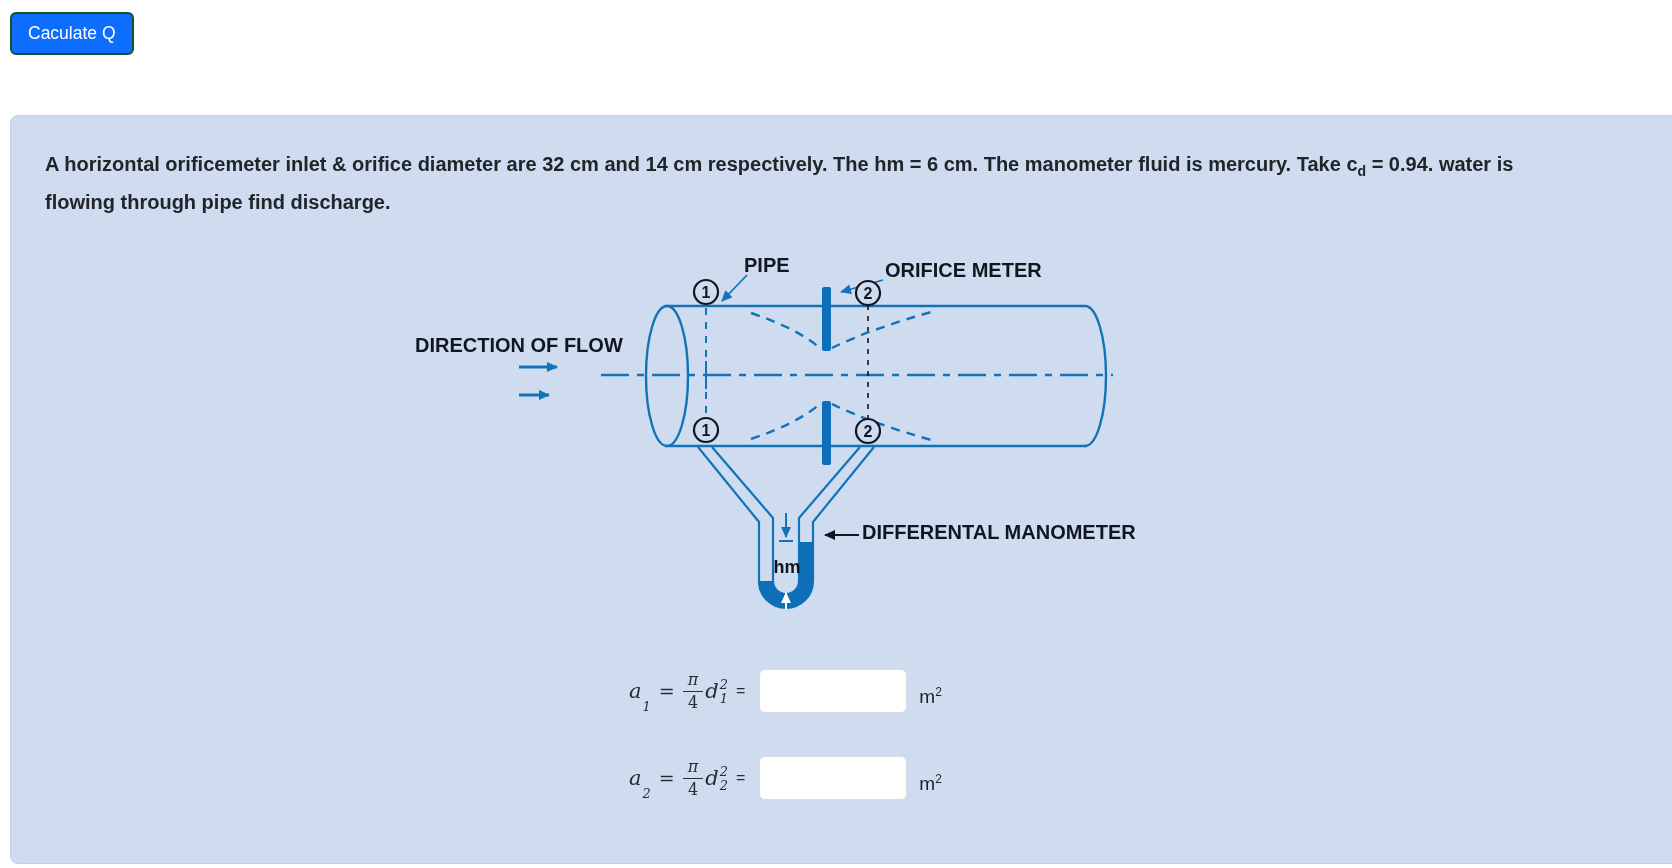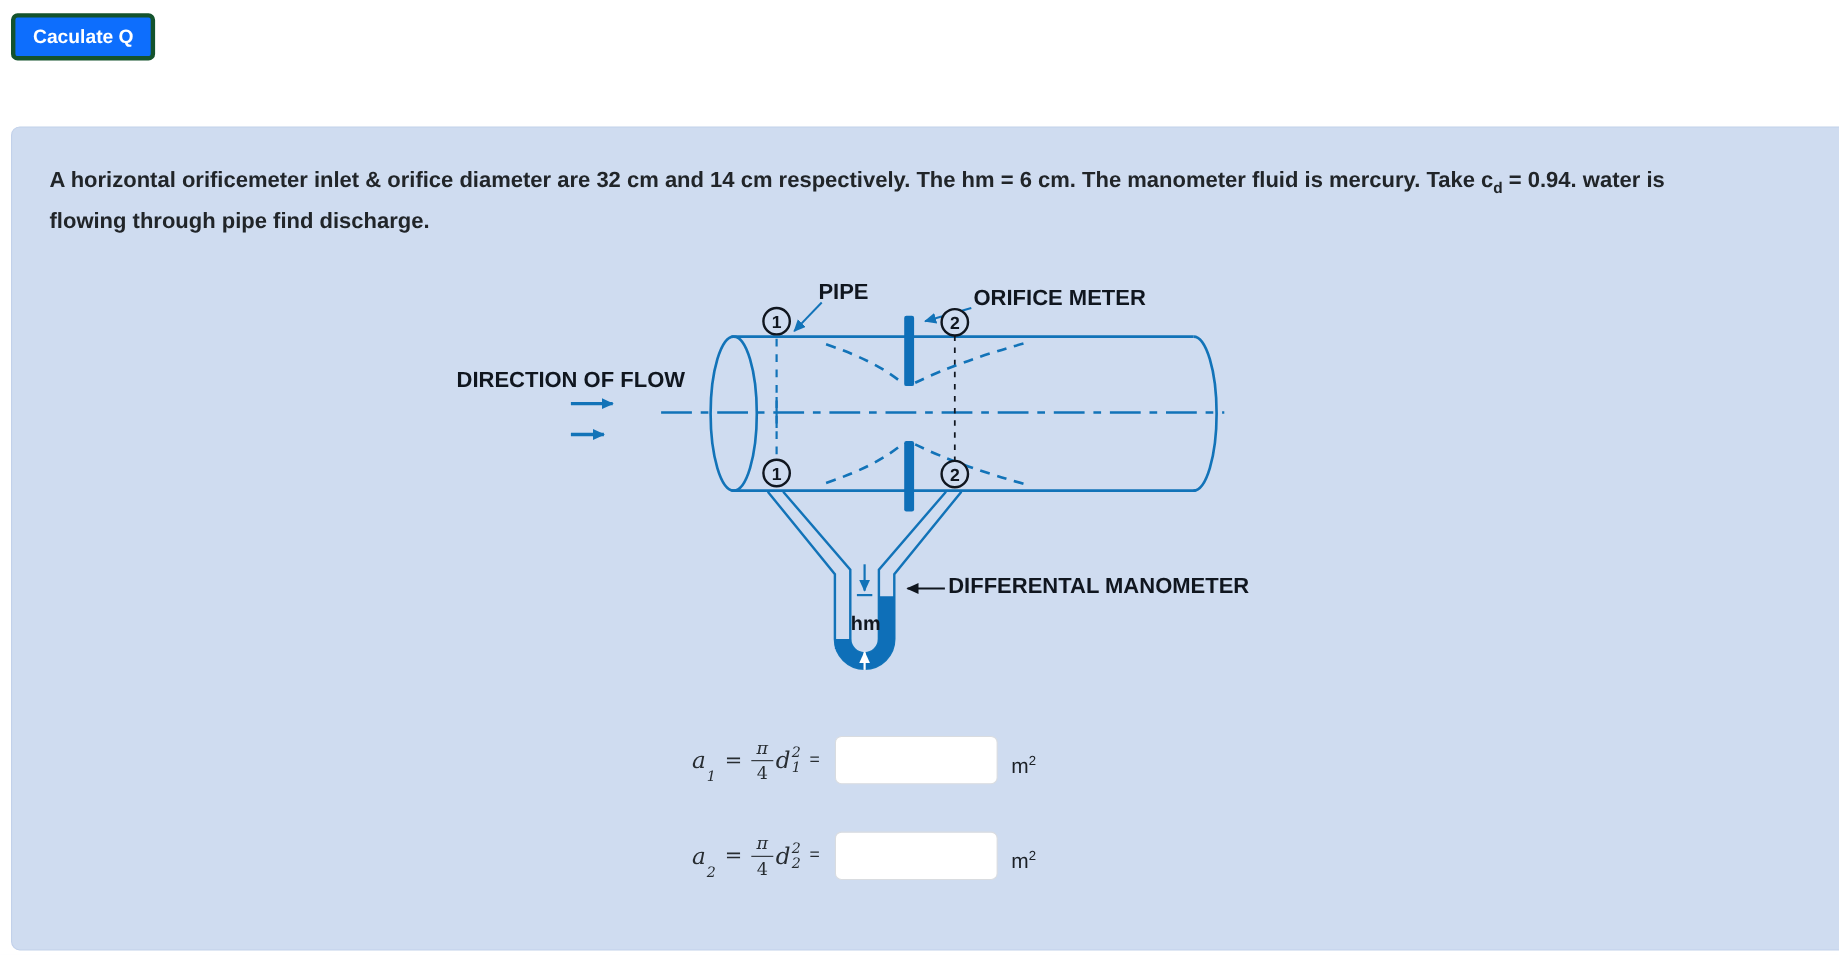--- a/index.html
+++ b/index.html
@@ -2,22 +2,22 @@
 <html><head>
 <meta charset="utf-8">
 <style>
   html,body{margin:0;padding:0;background:#ffffff;}
   body{
     width:1672px;height:868px;position:relative;overflow:hidden;
     font-family:"Liberation Sans", sans-serif;
   }
   .calc-btn{
     position:absolute;left:10px;top:12px;height:43px;padding:0 16px;
-    background:#0d6efd;color:#ffffff;border:4px solid #14532d;border-radius:6px;
-    font-family:"Liberation Sans", sans-serif;font-size:17.5px;font-weight:bold;cursor:pointer;
+    background:#0d6efd;color:#ffffff;border:2px solid #14532d;border-radius:6px;
+    font-family:"Liberation Sans", sans-serif;font-size:17.5px;font-weight:normal;cursor:pointer;
   }
   .panel{
     position:absolute;left:10px;top:115px;width:1650px;height:747px;
     background:#cfdcf0;border:1px solid #c2d1ea;border-radius:8px;overflow:hidden;padding-left:32px;
   }
   .problem{
     position:absolute;left:34px;top:33px;width:1470px;
     font-size:20px;font-weight:600;color:#212529;line-height:31px;
   }
   .problem sub{font-size:14px;}

